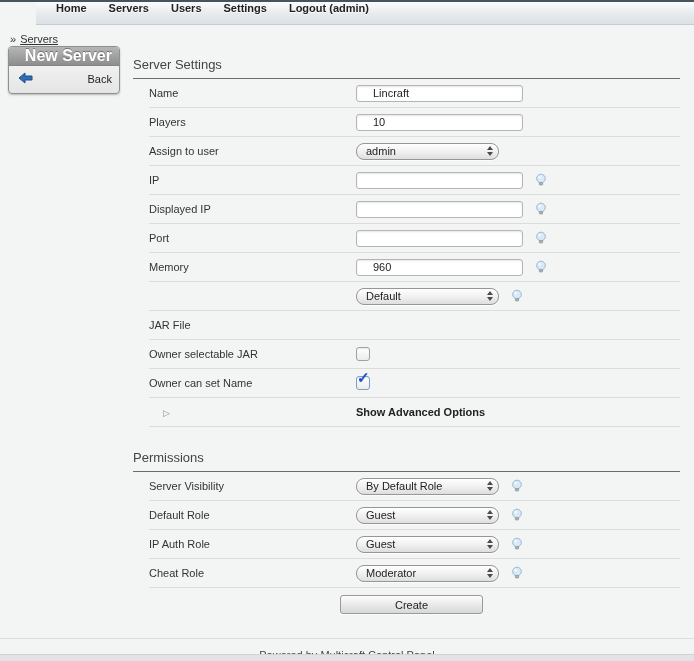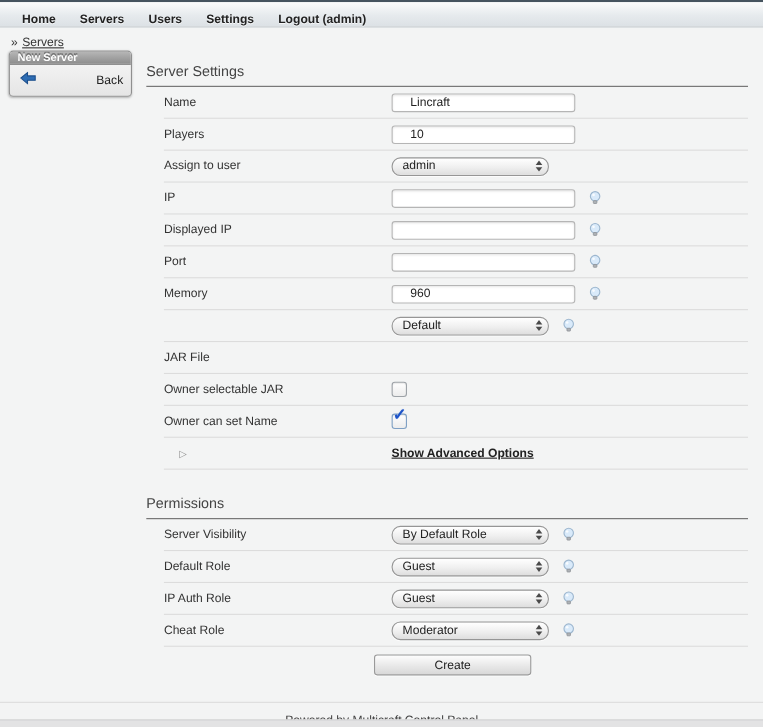--- a/index.html
+++ b/index.html
@@ -5,44 +5,46 @@
   html,body{margin:0;padding:0;}
   body{
     width:694px;height:661px;overflow:hidden;position:relative;
     background:#f3f4f4;
     font-family:"Liberation Sans",sans-serif;
     -webkit-font-smoothing:antialiased;
   }
   
   .topline{height:2px;background:#46545f;}
   .navbar{
-    height:22px;display:flex;align-items:flex-end;padding-left:20px;gap:22px;
+    height:22px;display:flex;align-items:flex-start;padding-left:20px;gap:22px;
     background:linear-gradient(#fbfcfc,#e6eaed 55%,#dce1e5);
     border-bottom:1px solid #c6cbd0;
+    margin-left:36px;
   }
   .nav-item{
     font-size:11px;font-weight:bold;color:#222;cursor:pointer;
     text-shadow:0 1px 0 rgba(255,255,255,.7);
   }
   
   .breadcrumb{padding:8px 0 4px 10px;font-size:11px;color:#333;}
   .breadcrumb a{color:#333;text-decoration:underline;cursor:pointer;}
   .breadcrumb .marker{margin-right:4px;}
   
   .sidebar{
     position:absolute;left:8px;top:46px;width:110px;
     border:1px solid #8f8f8f;border-radius:4px;overflow:hidden;
     box-shadow:0 1px 2px rgba(0,0,0,.25);
     background:linear-gradient(#f8f8f8,#e5e5e5);
   }
   .sidebar-header{
     background:linear-gradient(#b6b6b6,#8d8d8d);
-    color:#fff;font-size:10px;font-weight:bold;
+    color:#fff;font-size:16px;font-weight:bold;
     padding:0 7px;text-shadow:0 -1px 0 rgba(0,0,0,.35);
     border-bottom:1px solid #848484;
+    text-align:right;
   }
   .sidebar-item{
     display:flex;align-items:center;gap:6px;padding:6px 7px 7px 9px;
     font-size:11px;color:#222;cursor:pointer;justify-content:space-between;
   }
   
   .main{margin-left:133px;margin-right:14px;}
   .section-title{
     font-size:13px;font-weight:normal;color:#444;
     margin:0;padding:10px 0 6px 0;
@@ -89,21 +91,21 @@
   }
   .cb .tick{
     display:none;position:absolute;left:0px;top:-7px;
     color:#1d54c9;font-size:15px;font-weight:bold;line-height:1;
     text-shadow:0 0 1px rgba(29,84,201,.4);
   }
   .cb[data-checked="true"]{border-color:#7fa0c4;}
   .cb[data-checked="true"] .tick{display:block;}
   
   .disclosure{color:#8e8e8e;font-size:9px;margin-left:14px;cursor:pointer;}
-  .adv-link{font-size:11px;color:#222;text-decoration:underline;cursor:pointer;font-weight:bold;}
+  .adv-link{font-size:11px;color:#222;cursor:pointer;font-weight:bold;}
   .gap{height:13px;}
   
   .create-btn{
     width:143px;height:19px;
     border:1px solid #999;border-radius:3px;
     background:linear-gradient(#fdfdfd,#e8e8e8 55%,#d8d8d8);
     font-family:"Liberation Sans",sans-serif;font-size:11px;color:#222;
     cursor:pointer;box-shadow:0 1px 0 rgba(255,255,255,.7);
   }
   .create-row{padding:7px 0 10px 0;display:flex;}

